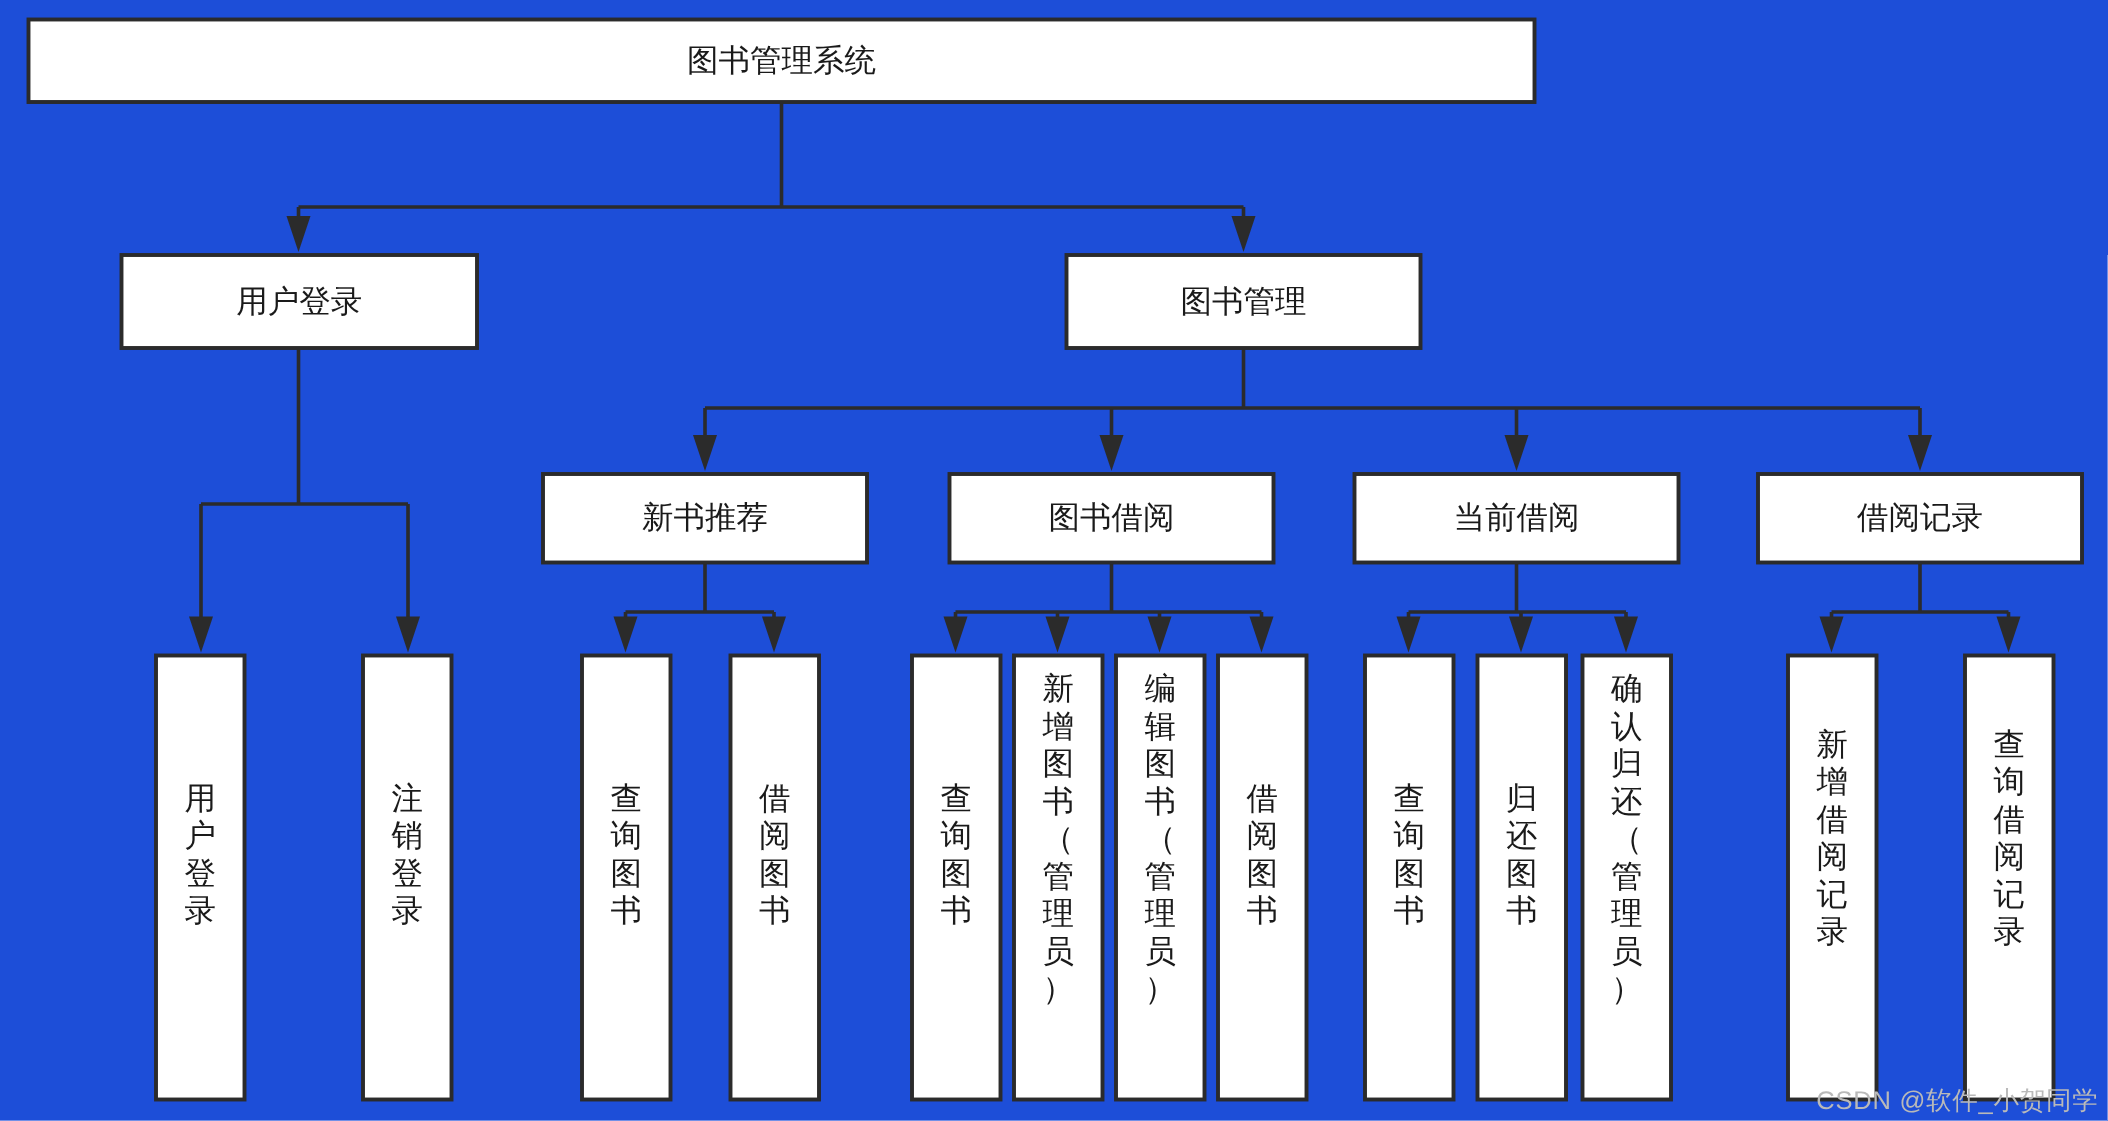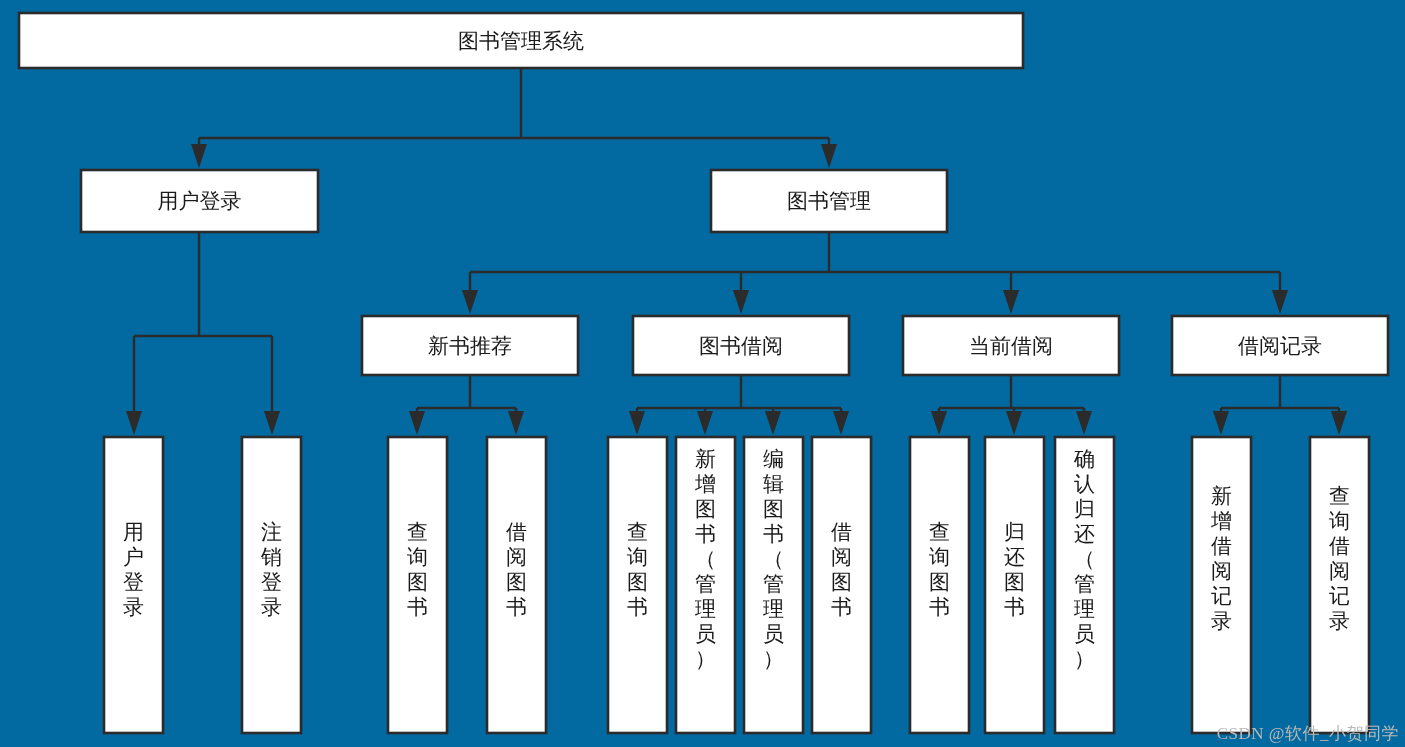--- a/index.html
+++ b/index.html
@@ -10,21 +10,21 @@
   body {
     width: 1405px;
     height: 747px;
     font-family: "DejaVu Sans", "Liberation Sans", sans-serif;
     overflow: hidden;
   }
   #diagram-root {
     position: relative;
     width: 1405px;
     height: 747px;
-    background: #0369a1;
+    background: #1d4ed8;
   }
   svg#tree-svg {
     position: absolute;
     left: 0;
     top: 0;
     width: 1405px;
     height: 747px;
   }
   .node-box {
     fill: #ffffff;
@@ -51,21 +51,21 @@
     stroke-linecap: butt;
   }
   .edge-arrow {
     fill: #2b2b2b;
     stroke: none;
   }
   .watermark {
     position: absolute;
     right: 6px;
     bottom: 2px;
-    font-family: Liberation Serif, serif;
+    font-family: Liberation Sans, sans-serif;
     font-size: 17px;
     color: #b9b9b9;
     white-space: nowrap;
     letter-spacing: 0.5px;
   }
 </style>
 </head>
 <body>
 
 <div id="diagram-root">

